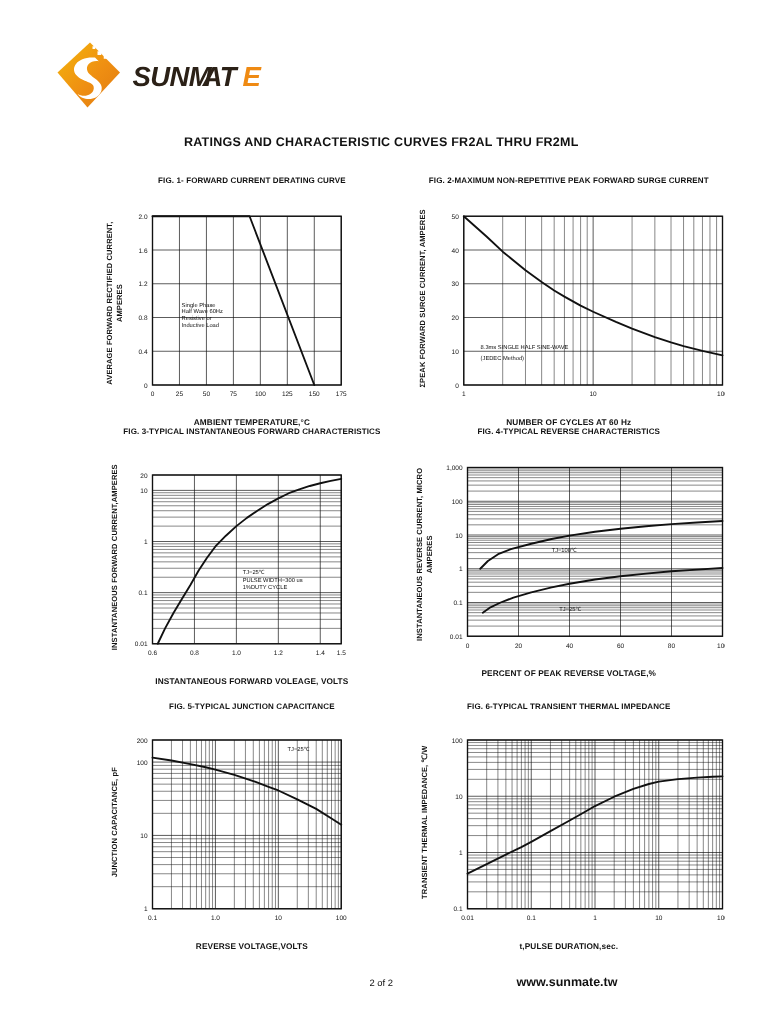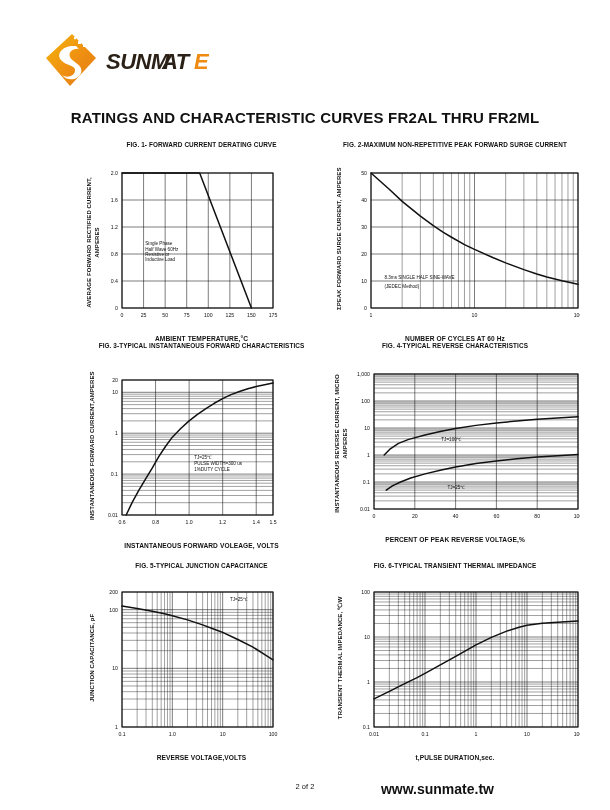--- a/index.html
+++ b/index.html
@@ -11,21 +11,21 @@
   .page{position:relative;width:610px;height:810px;}
 
   
   .header{position:absolute;left:0;top:0;width:610px;height:100px;}
   .logo-mark{position:absolute;left:42px;top:32px;width:58px;height:62px;}
   .logo-word{position:absolute;left:106px;top:47px;width:132px;height:30px;}
 
   
   .page-title{
     position:absolute;left:0;top:109px;width:610px;text-align:center;
-    font-size:15px;font-weight:bold;letter-spacing:.2px;
+    font-size:10px;font-weight:bold;letter-spacing:.2px;
   }
 
   
   .fig{position:absolute;}
   .fig-title{
     text-align:center;font-size:6.4px;font-weight:bold;
     line-height:8px;letter-spacing:.1px;
   }
   .fig-body{position:relative;}
   .ylabel{
@@ -40,21 +40,21 @@
     text-align:center;font-size:6.6px;font-weight:bold;
     letter-spacing:.1px;line-height:9px;
   }
   svg{display:block;}
   .tick{font-size:5.2px;font-family:"Liberation Sans",sans-serif;fill:#111;}
   .annot{font-size:4.6px;font-family:"Liberation Sans",sans-serif;fill:#111;}
 
   
   .footer{position:absolute;left:0;top:782px;width:522px;height:20px;}
   .page-num{position:absolute;left:0;top:0;width:610px;text-align:center;font-size:7.5px;}
-  .site{position:absolute;right:28px;top:-1px;font-size:14px;font-weight:bold;}
+  .site{position:absolute;right:28px;top:-1px;font-size:10px;font-weight:bold;}
 </style>
 </head>
 <body>
 
 <div class="page">
 
   <div class="header">
     <div class="logo-mark">
       <svg width="58" height="62" viewBox="0 0 58 62">
         <defs>

